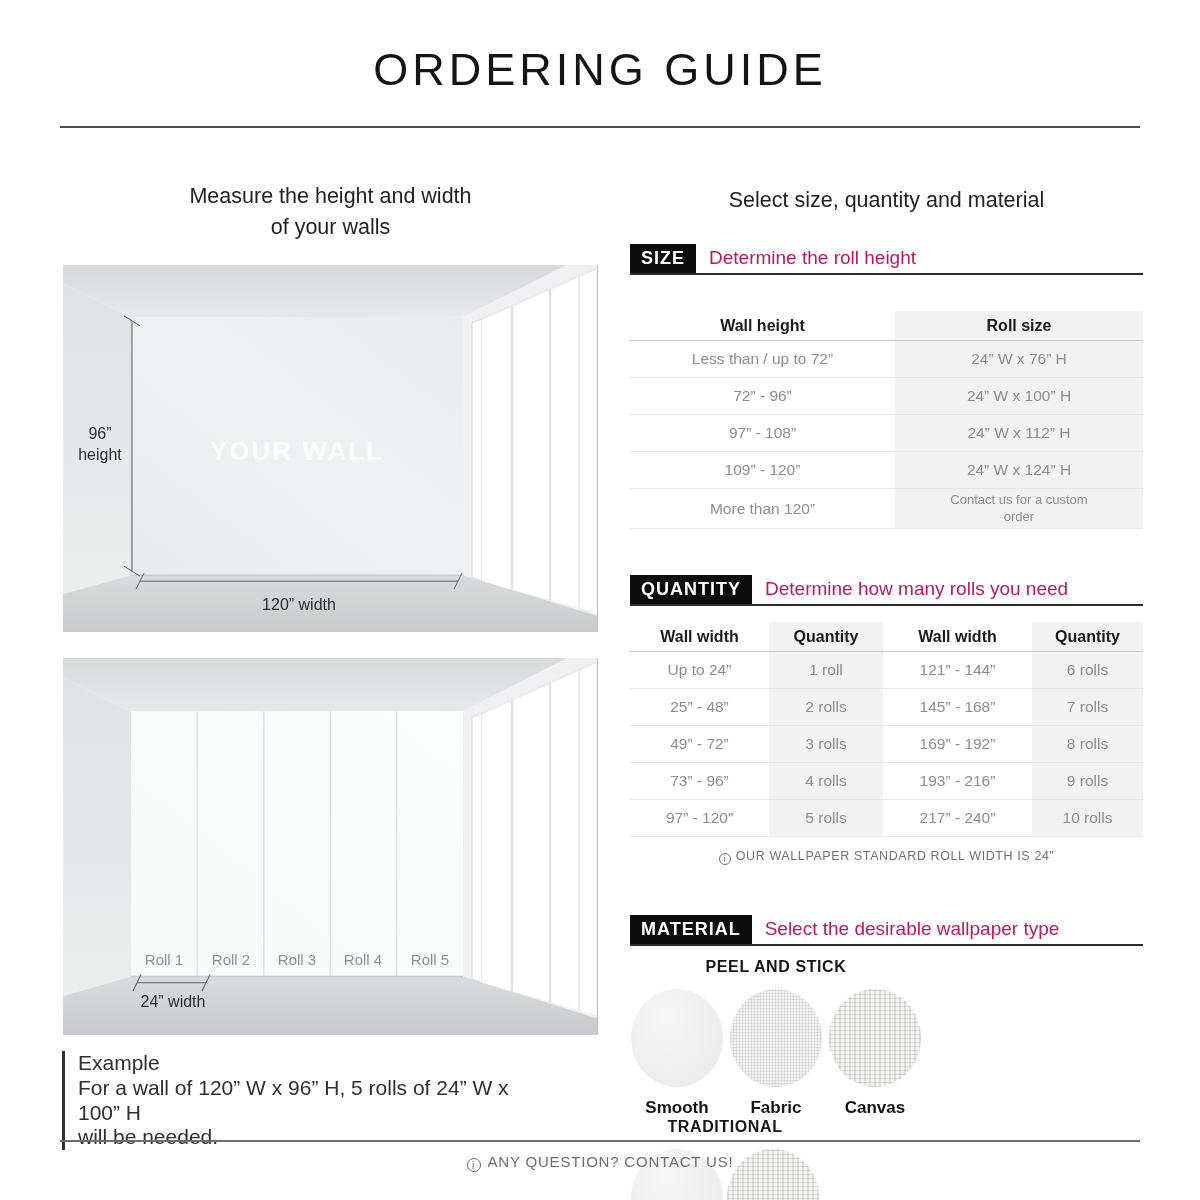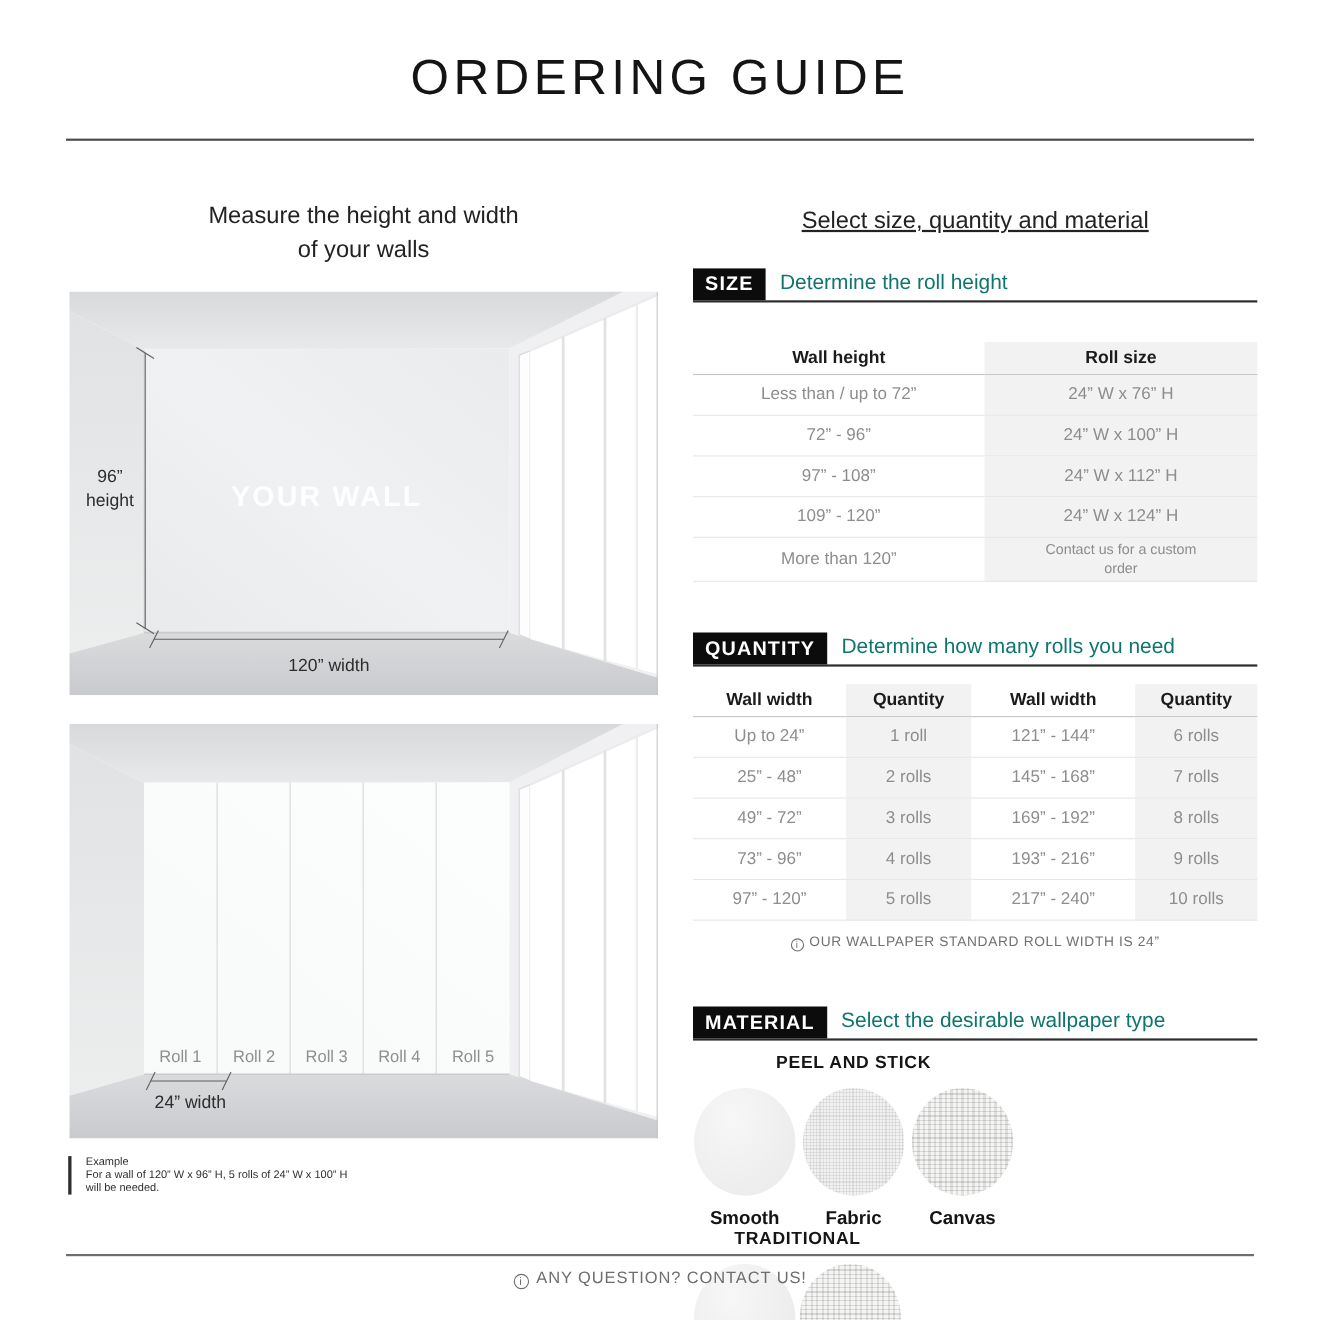--- a/index.html
+++ b/index.html
@@ -16,32 +16,32 @@
   }
   .rule-top { position:absolute; top:126px; left:60px; width:1080px; height:2px; background:#4d4d4d; }
   .rule-bottom { position:absolute; top:1140px; left:60px; width:1080px; height:2px; background:#6e6e6e; }
 
   
   .col-heading {
     position:absolute; text-align:center; font-size:21.5px; color:#222;
     line-height:1.42; white-space:pre-line;
   }
   .left-heading  { top:181px; left:63px;  width:535px; }
-  .right-heading { top:185px; left:630px; width:513px;text-decoration:underline; }
+  .right-heading { top:185px; left:630px; width:513px; }
 
   
   .sec-head {
     position:absolute; left:630px; width:513px; display:flex; align-items:stretch;
     border-bottom:2px solid #2d2d2d;
   }
   .sec-badge {
     background:#0c0c0c; color:#ffffff; font-size:18px; font-weight:700;
     letter-spacing:1px; padding:4px 11px; display:flex; align-items:center;
   }
-  .sec-title { font-size:19px; color:#0f766e; padding-left:13px; align-self:center; padding-bottom:2px; }
+  .sec-title { font-size:19px; color:#be185d; padding-left:13px; align-self:center; padding-bottom:2px; }
   .size-head { top:244px; }
   .qty-head { top:575px; }
   .mat-head { top:915px; }
 
   
   .tbl { position:absolute; left:630px; width:513px; display:grid; }
   .size-tbl { top:311px; grid-template-columns:265px 248px; }
   .qty-tbl  { top:622px; grid-template-columns:139px 114px 149px 111px; }
   .cell {
     display:flex; align-items:center; justify-content:center; text-align:center;
@@ -96,21 +96,21 @@
   .room-2 { top:658px; width:435px; height:377px; }
   svg text { font-family:"Liberation Sans", sans-serif; }
   .svg-meas-label { font-size:16px; fill:#2d2d2d; }
   .svg-wall-label { font-size:26px; font-weight:700; letter-spacing:2px; fill:#ffffff; opacity:0.93; }
   .svg-roll-label { font-size:15px; fill:#8f8f8f; }
 
   
   .example {
     position:absolute; top:1051px; left:62px; width:480px;
     border-left:3px solid #2e2e2e; padding-left:13px;
-    font-size:10px; line-height:1.18; color:#2f2f2f;
+    font-size:21px; line-height:1.18; color:#2f2f2f;
   }
 
   
   .footer {
     position:absolute; top:1153px; left:0; width:100%; text-align:center;
     font-size:15px; letter-spacing:0.8px; color:#6d6d6d;
   }
   .info-i {
     display:inline-block; width:14px; height:14px; border:1px solid currentColor;
     border-radius:50%; font-size:10px; line-height:13px; text-align:center;

